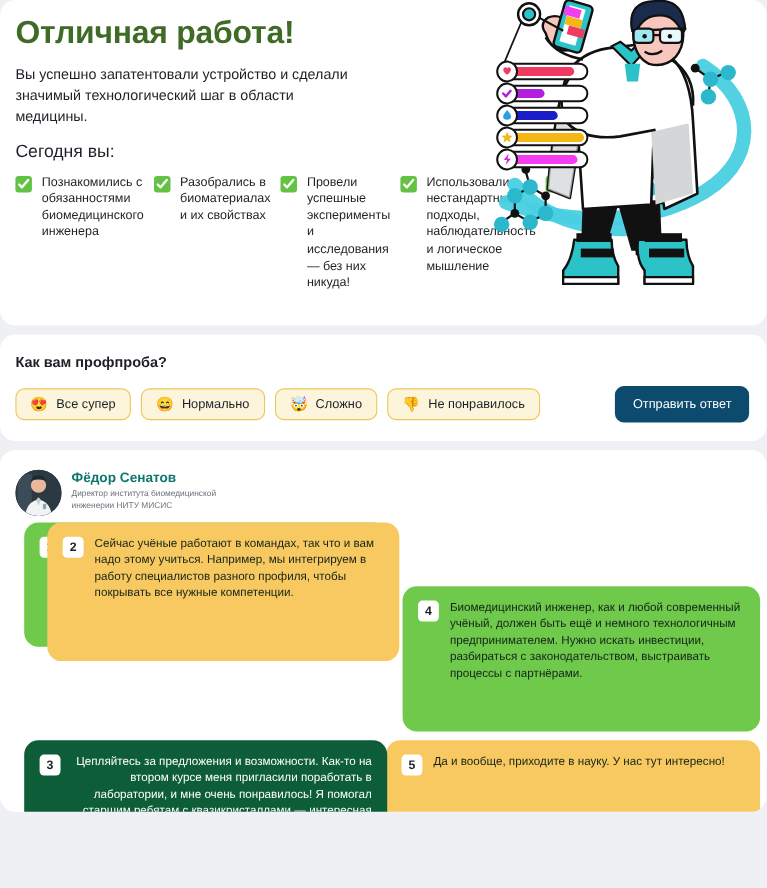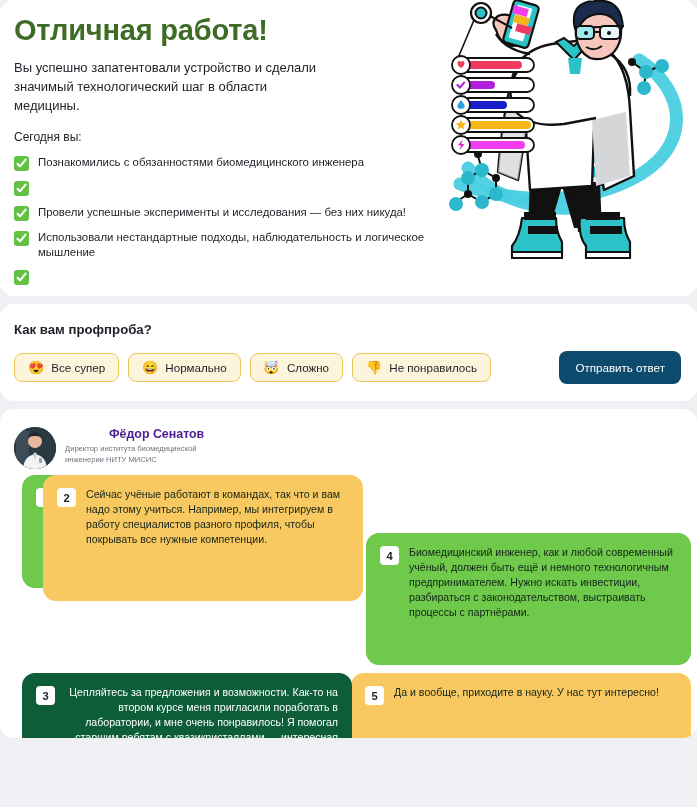--- a/index.html
+++ b/index.html
@@ -50,24 +50,24 @@
   }
   .hero-sub {
     color: #1d2026;
     font-size: 13px;
     line-height: 1.45;
     margin-bottom: 14px;
     max-width: 320px;
   }
   .hero-today {
     color: #1d2026;
-    font-size: 12px;
+    font-size: 16px;
     margin-bottom: 11px;
   }
-  .check-list { display: flex; flex-direction: column; gap: 9px; }
+  .check-list { display: flex; flex-direction: row; gap: 9px; }
   .check-row { display: flex; gap: 9px; align-items: flex-start; }
   .check-box {
     width: 15px; height: 15px; flex: none;
     background: #63c144;
     border-radius: 3px;
     margin-top: 1px;
     position: relative;
   }
   .check-box svg { position: absolute; top: 1px; left: 1px; }
   .check-text {
@@ -159,25 +159,24 @@
   }
   .avatar {
     width: 42px; height: 42px;
     border-radius: 50%;
     overflow: hidden;
     flex: none;
     background: #27333c;
     position: relative;
   }
   .expert-name {
-    color: #4c1d95;
+    color: #0f766e;
     font-size: 12.4px;
     font-weight: bold;
     margin-bottom: 3px;
-    margin-left: 44px;
   }
   .expert-role {
     color: #6d737c;
     font-size: 7.6px;
     line-height: 1.42;
     max-width: 135px;
   }
 
   
   .cards {
@@ -239,20 +238,21 @@
               </svg>
           </span>
           <span class="check-text">Познакомились с обязанностями биомедицинского инженера</span>
         </div>
         <div class="check-row">
           <span class="check-box">
             <svg width="13" height="13" viewBox="0 0 13 13">
                 <path d="M2.5 6.8 L5 9.3 L10.6 2.6" stroke="#ffffff" stroke-width="2.1" fill="none" stroke-linecap="round" stroke-linejoin="round"></path>
               </svg>
           </span>
+          <span class="check-text">Разобрались в биоматериалах и их свойствах</span>
         </div>
         <div class="check-row">
           <span class="check-box">
             <svg width="13" height="13" viewBox="0 0 13 13">
                 <path d="M2.5 6.8 L5 9.3 L10.6 2.6" stroke="#ffffff" stroke-width="2.1" fill="none" stroke-linecap="round" stroke-linejoin="round"></path>
               </svg>
           </span>
           <span class="check-text">Провели успешные эксперименты и исследования — без них никуда!</span>
         </div>
         <div class="check-row">

